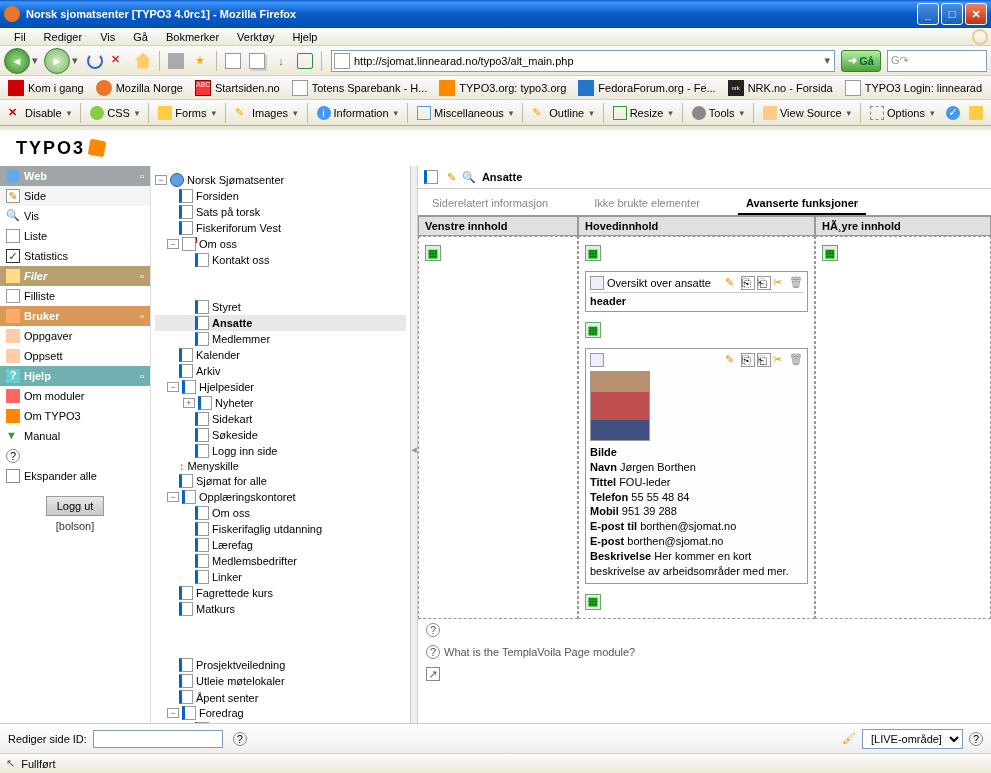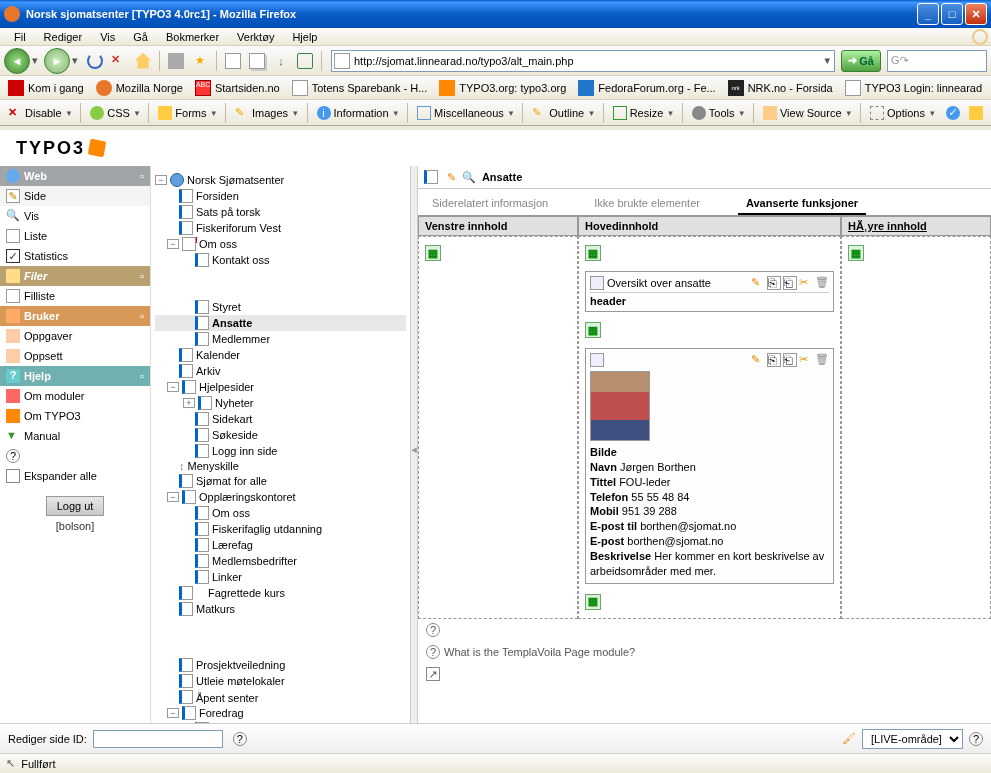--- a/index.html
+++ b/index.html
@@ -88,21 +88,21 @@
 
 .rp-toolbar { display: flex; align-items: center; gap: 6px; padding: 4px 6px; border-bottom: 1px solid #ccc; }
 .rp-tabs { display: flex; padding: 4px 6px 0; border-bottom: 1px solid #999; gap: 30px;}
 .rp-tab { padding: 4px 8px; color: #888; cursor: pointer; }
 .rp-tab.active { color: #000; font-weight: bold; border-bottom: 2px solid #000;}
 .rp-cols { display: flex; padding: 0; }
 .rp-col-h { background: #e0e0e0; padding: 3px 6px; font-weight: bold; border: 1px solid #999;}
 .rp-col { border: 1px dashed #999; padding: 6px; min-height: 310px; flex-direction: column; display: flex; gap: 8px;}
 .col-v { width: 160px;}
 .col-m { flex: 1;}
-.col-r { width: 150px; text-decoration: underline;}
+.col-r { width: 176px;}
 .ce-box { border: 1px solid #999; padding: 4px; background: #fefefe; }
 .ce-head { display: flex; align-items: center; justify-content: space-between;}
 .ce-icons { display: flex; gap: 2px;}
 .ce-ic { width: 14px; height: 14px; cursor: pointer;}
 .ce-add { width: 16px; height: 16px; background: #e0f0e0; border: 1px solid #6a6; display:flex; align-items:center; justify-content:center; color:#080; font-weight:bold; cursor:pointer; margin: 2px 0;}
 .photo { width: 60px; height: 70px; margin: 4px 0; background: linear-gradient(#b89070 30%, #c05050 30% 70%, #405080 70%); border: 1px solid #999;}
 .ce-text { line-height: 1.35; }
 .ce-text b { font-weight: bold; }
 .help-row { padding: 4px 8px; color: #555; display: flex; align-items: center; gap: 4px;}
 .q-icon { width: 14px; height: 14px; border: 1px solid #888; border-radius: 50%; text-align: center; line-height: 12px;}
@@ -482,21 +482,21 @@
           <span>Lærefag</span>
         </div>
       <div class="tree-node" style="padding-left:40px;">
           <span class="tree-icon ti-page"></span>
           <span>Medlemsbedrifter</span>
         </div>
       <div class="tree-node" style="padding-left:40px;">
           <span class="tree-icon ti-page"></span>
           <span>Linker</span>
         </div>
-      <div class="tree-node" style="padding-left:24px;gap:12px;">
+      <div class="tree-node" style="padding-left:24px;">
           <span class="tree-icon ti-page"></span>
           <span>Fagrettede kurs</span>
         </div>
       <div class="tree-node" style="padding-left:24px;">
           <span class="tree-icon ti-page"></span>
           <span>Matkurs</span>
         </div>
       <div class="tree-node" style="padding-left:24px;margin-top:40px;">
           <span class="tree-icon ti-page"></span>
           <span>Prosjektveiledning</span>

